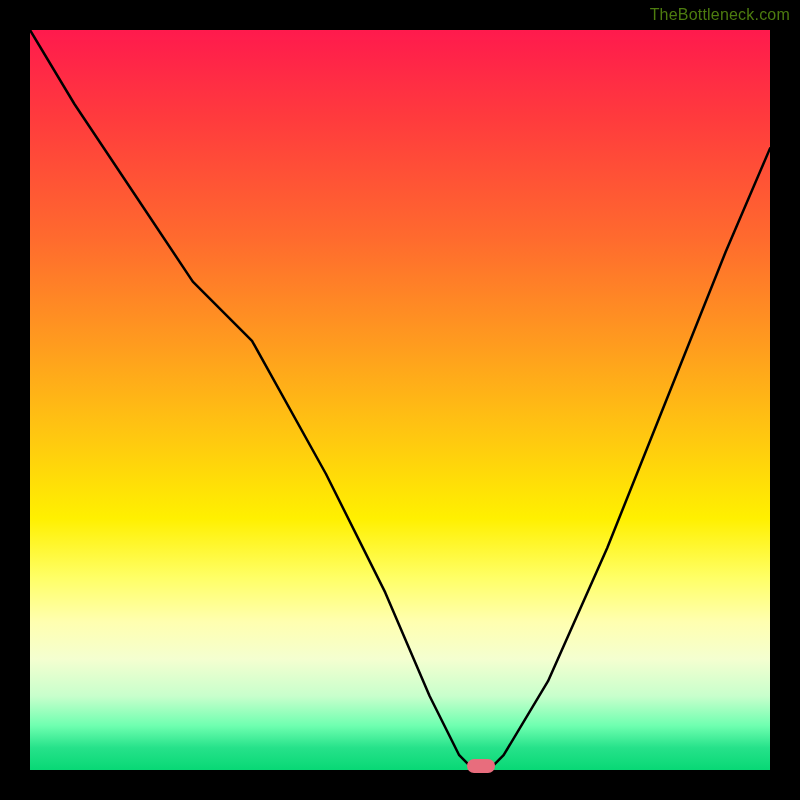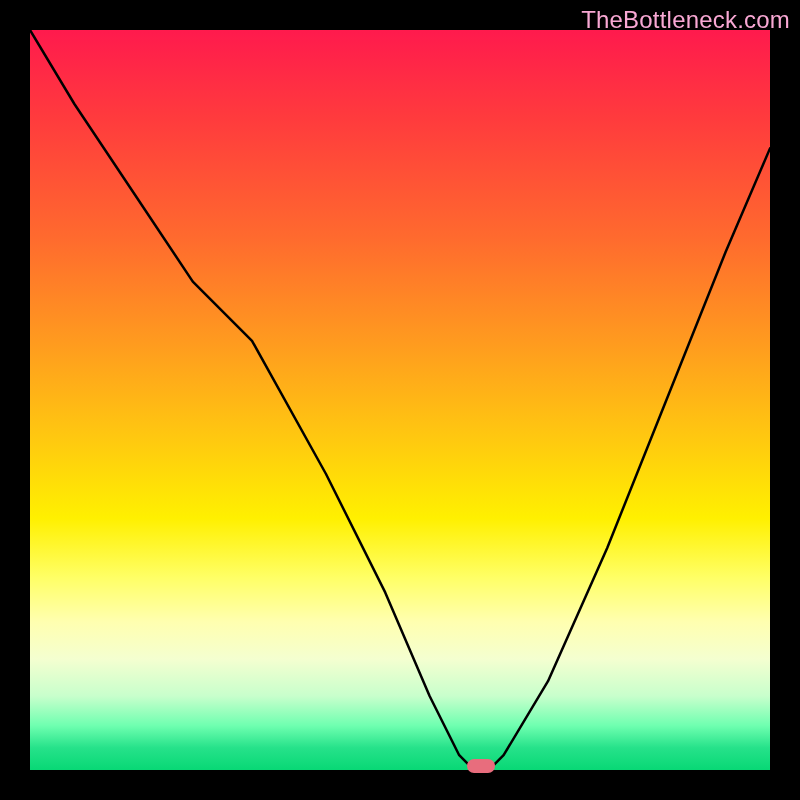--- a/index.html
+++ b/index.html
@@ -38,22 +38,22 @@
       #c8ffcc 90%,
       #6fffb0 94%,
       #26e28a 97%,
       #08d875 100%
     );
   }
   .attribution {
     position: absolute;
     top: 6px;
     right: 10px;
-    color: #f9a8d4;
-    font-size: 24px;
+    color: #4d7c0f;
+    font-size: 16px;
     font-weight: 500;
     letter-spacing: 0.2px;
     z-index: 5;
   }
   .marker {
     position: absolute;
     width: 28px;
     height: 14px;
     border-radius: 8px;
     background: #e86d7d;

